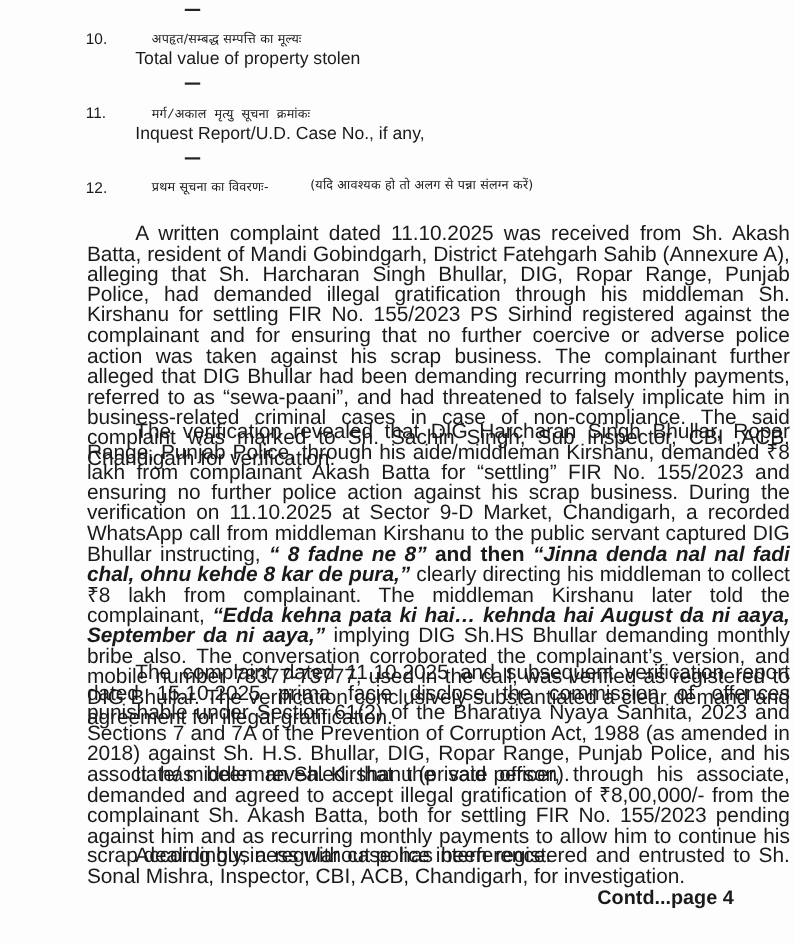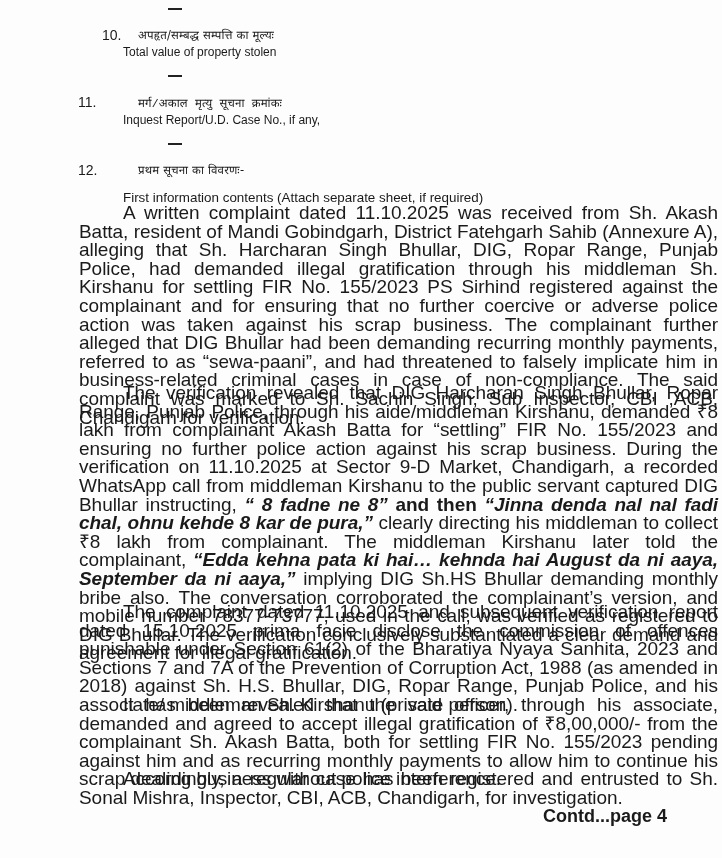--- a/index.html
+++ b/index.html
@@ -37,21 +37,21 @@
   .hindi {
     position: absolute;
     left: 138px;
     font-family: "DejaVu Sans", sans-serif;
     font-size: 11.5px;
     letter-spacing: 0.2px;
   }
   .eng {
     position: absolute;
     left: 123px;
-    font-size: 12px;
+    font-size: 16px;
   }
   .para {
     position: absolute;
     left: 79px;
     width: 639px;
     font-size: 19px;
     line-height: 18.6px;
     text-align: justify;
     text-indent: 44px;
     letter-spacing: -0.05px;
@@ -71,33 +71,33 @@
     font-size: 18px;
   }
 </style>
 </head>
 <body>
 
 <div class="page">
 
   <div class="dash" style="left:168px; top:8px;"></div>
 
-  <div class="item-num" style="top:27px;margin-left:24px;">10.</div>
+  <div class="item-num" style="top:27px;">10.</div>
   <div class="hindi" style="top:27px;">अपहृत/सम्बद्ध सम्पत्ति का मूल्यः</div>
   <div class="eng" style="top:45px;">Total value of property stolen</div>
   <div class="dash" style="left:168px; top:75px;"></div>
 
   <div class="item-num" style="top:94px;">11.</div>
   <div class="hindi" style="top:95px;font-family:Liberation Mono, monospace;">मर्ग/अकाल मृत्यु सूचना क्रमांकः</div>
   <div class="eng" style="top:113px;">Inquest Report/U.D. Case No., if any,</div>
   <div class="dash" style="left:168px; top:143px;"></div>
 
   <div class="item-num" style="top:162px;">12.</div>
   <div class="hindi" style="top:162px;">प्रथम सूचना का विवरणः-</div>
-  <div class="eng" style="top:190px; font-size:13.4px;">First information contents (Attach separate sheet, if required)</div>
+  <div class="hindi" style="left:282px; top:160px;">(यदि आवश्यक हो तो अलग से पन्ना संलग्न करें)</div>
 
   <div class="para" style="top:204px;">A written complaint dated 11.10.2025 was received from Sh. Akash Batta, resident of Mandi Gobindgarh, District Fatehgarh Sahib (Annexure A), alleging that Sh. Harcharan Singh Bhullar, DIG, Ropar Range, Punjab Police, had demanded illegal gratification through his middleman Sh. Kirshanu for settling FIR No. 155/2023 PS Sirhind registered against the complainant and for ensuring that no further coercive or adverse police action was taken against his scrap business. The complainant further alleged that DIG Bhullar had been demanding recurring monthly payments, referred to as “sewa-paani”, and had threatened to falsely implicate him in business-related criminal cases in case of non-compliance. The said complaint was marked to Sh. Sachin Singh, Sub Inspector, CBI ,ACB, Chandigarh for verification.</div>
 
   <div class="para" style="top:384px;"><span>The verification revealed that DIG Harcharan Singh Bhullar, Ropar Range, Punjab Police, through his aide/middleman Kirshanu, demanded ₹8 lakh from complainant Akash Batta for “settling” FIR No. 155/2023 and ensuring no further police action against his scrap business. During the verification on 11.10.2025 at Sector 9-D Market, Chandigarh, a recorded WhatsApp call from middleman Kirshanu to the public servant captured DIG Bhullar instructing, </span><span class="bi">“ 8 fadne ne 8”</span><span class="b"> and then </span><span class="bi">“Jinna denda nal nal fadi chal, ohnu kehde 8 kar de pura,”</span><span> clearly directing his middleman to collect ₹8 lakh from complainant. The middleman Kirshanu later told the complainant, </span><span class="bi">“Edda kehna pata ki hai… kehnda hai August da ni aaya, September da ni aaya,”</span><span> implying DIG Sh.HS Bhullar demanding monthly bribe also. The conversation corroborated the complainant’s version, and mobile number 78377-73777, used in the call, was verified as registered to DIG Bhullar. The verification conclusively substantiated a clear demand and agreement for illegal gratification.</span></div>
 
   <div class="para" style="top:603px;">The complaint dated 11.10.2025 and subsequent verification report dated 15.10.2025 prima facie disclose the commission of offences punishable under Section 61(2) of the Bharatiya Nyaya Sanhita, 2023 and Sections 7 and 7A of the Prevention of Corruption Act, 1988 (as amended in 2018) against Sh. H.S. Bhullar, DIG, Ropar Range, Punjab Police, and his associate/ middleman Sh. Kirshanu (private person).</div>
 
   <div class="para" style="top:696px;">It has been revealed that the said officer, through his associate, demanded and agreed to accept illegal gratification of ₹8,00,000/- from the complainant Sh. Akash Batta, both for settling FIR No. 155/2023 pending against him and as recurring monthly payments to allow him to continue his scrap dealing business without police interference.</div>
 
   <div class="para" style="top:770px;">Accordingly, a regular case has been registered and entrusted to Sh. Sonal Mishra, Inspector, CBI, ACB, Chandigarh, for investigation.</div>

